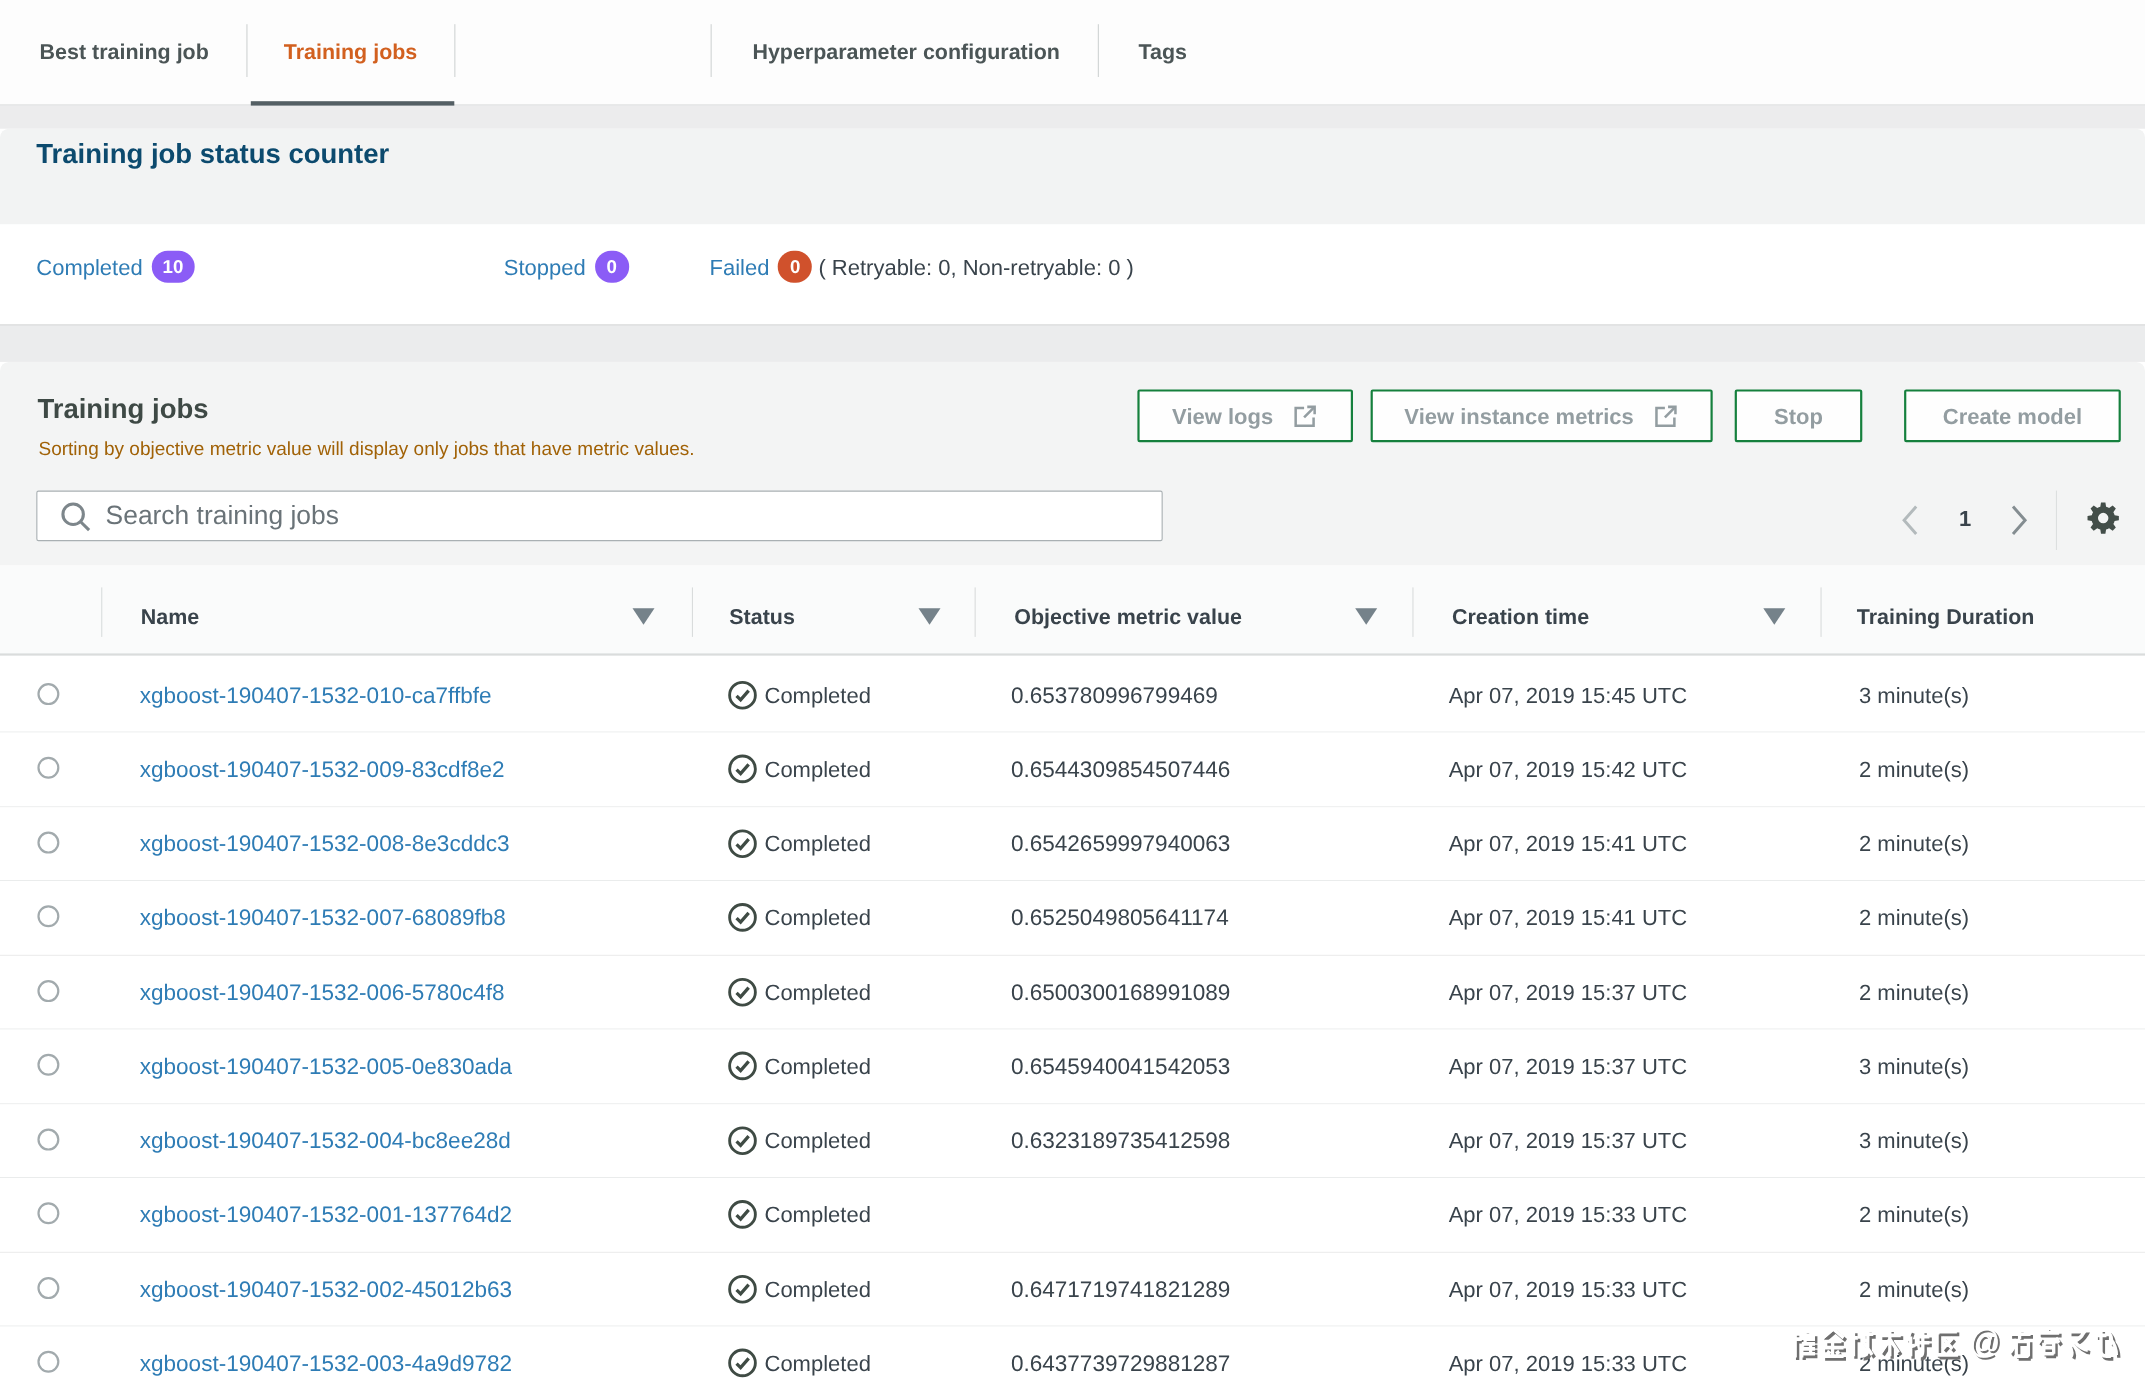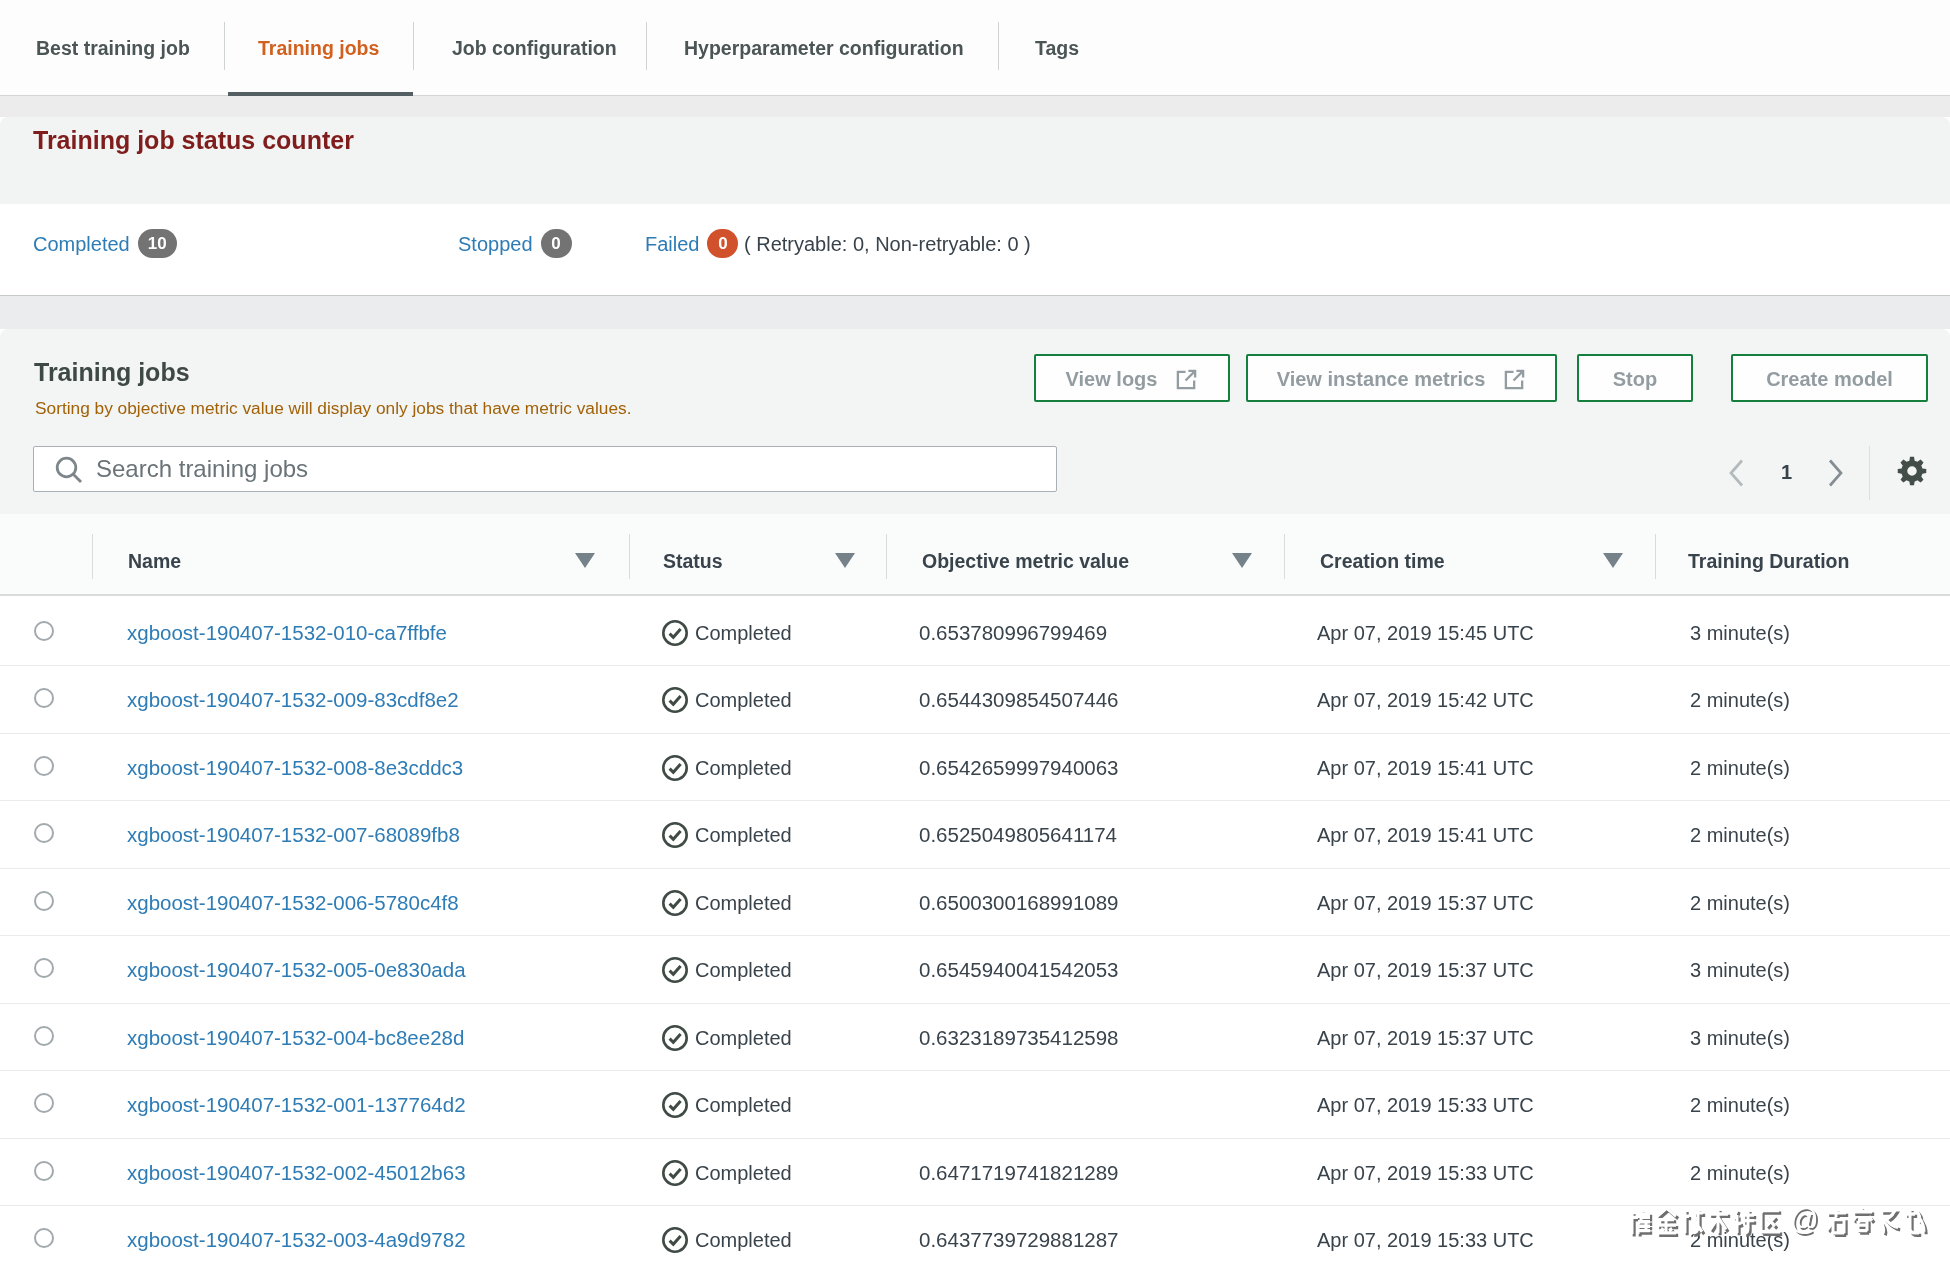--- a/index.html
+++ b/index.html
@@ -14,25 +14,25 @@
   
   #tabbar { left:0; top:0; width:1950px; height:96px; background:#fdfdfd; border-bottom:1px solid #d4d6d6; }
   .tab { position:absolute; top:0; height:96px; line-height:96px; font-size:19.5px; font-weight:bold; color:#4b5556; white-space:nowrap; }
   .tab.active { color:#d2601f; }
   .tabdiv { position:absolute; top:22px; width:1px; height:48px; background:#cfd3d3; }
   #underline { position:absolute; left:228px; top:92px; width:185px; height:5px; background:#545f64; }
 
   
   #strip1 { left:0; top:96px; width:1950px; height:21px; background:#ececed; }
   #sec1head { left:0; top:117px; width:1950px; height:87px; background:#f2f3f3; border-radius:8px 8px 0 0; }
-  #sec1title { left:33px; top:9px; font-size:25px; font-weight:bold; color:#7f1d1d; }
+  #sec1title { left:33px; top:9px; font-size:25px; font-weight:bold; color:#0c4a6e; }
   #sec1body { left:0; top:204px; width:1950px; height:92px; background:#ffffff; border-bottom:1px solid #c5c8c8; }
   .cnt { position:absolute; top:0; height:80px; line-height:80px; font-size:20px; white-space:nowrap; }
   .cnt a { color:#2e7cb5; text-decoration:none; font-size:20px; }
-  .badge { display:inline-block; vertical-align:middle; margin-left:8px; margin-top:-4px; min-width:31px; height:29px; line-height:29px; border-radius:15px; background:#737373; color:#fff; font-size:17px; font-weight:bold; text-align:center; padding:0 10px; }
+  .badge { display:inline-block; vertical-align:middle; margin-left:8px; margin-top:-4px; min-width:31px; height:29px; line-height:29px; border-radius:15px; background:#8b5cf6; color:#fff; font-size:17px; font-weight:bold; text-align:center; padding:0 10px; }
   .badge.red { background:#d0512c; }
   #retry { position:absolute; left:744px; top:0; height:80px; line-height:80px; font-size:20px; color:#39434b; }
 
   
   #gap { left:0; top:296px; width:1950px; height:33px; background:#ebeced; }
 
   
   #sec2 { left:0; top:329px; width:1950px; height:185px; background:#f3f4f4; border-radius:8px 8px 0 0; }
   #sec2title { left:34px; top:29px; font-size:25px; font-weight:bold; color:#3e4945; position:absolute;}
   #sec2sub { left:35px; top:69px; font-size:17.3px; color:#a16207; position:absolute; }
@@ -63,21 +63,20 @@
 
   
   #wm { position:absolute; left:1629px; top:1204px; width:322px; height:40px; }
 </style>
 </head>
 <body>
 
 <div id="tabbar" class="abs">
   <div class="tab" style="left:36px;">Best training job</div>
   <div class="tab active" style="left:258px;">Training jobs</div>
-  <div class="tab" style="left:452px;">Job configuration</div>
   <div class="tab" style="left:684px;">Hyperparameter configuration</div>
   <div class="tab" style="left:1035px;">Tags</div>
   <div class="tabdiv" style="left:224px;"></div>
   <div class="tabdiv" style="left:413px;"></div>
   <div class="tabdiv" style="left:646px;"></div>
   <div class="tabdiv" style="left:998px;"></div>
   <div id="underline"></div>
 </div>
 
 <div id="strip1" class="abs"></div>

